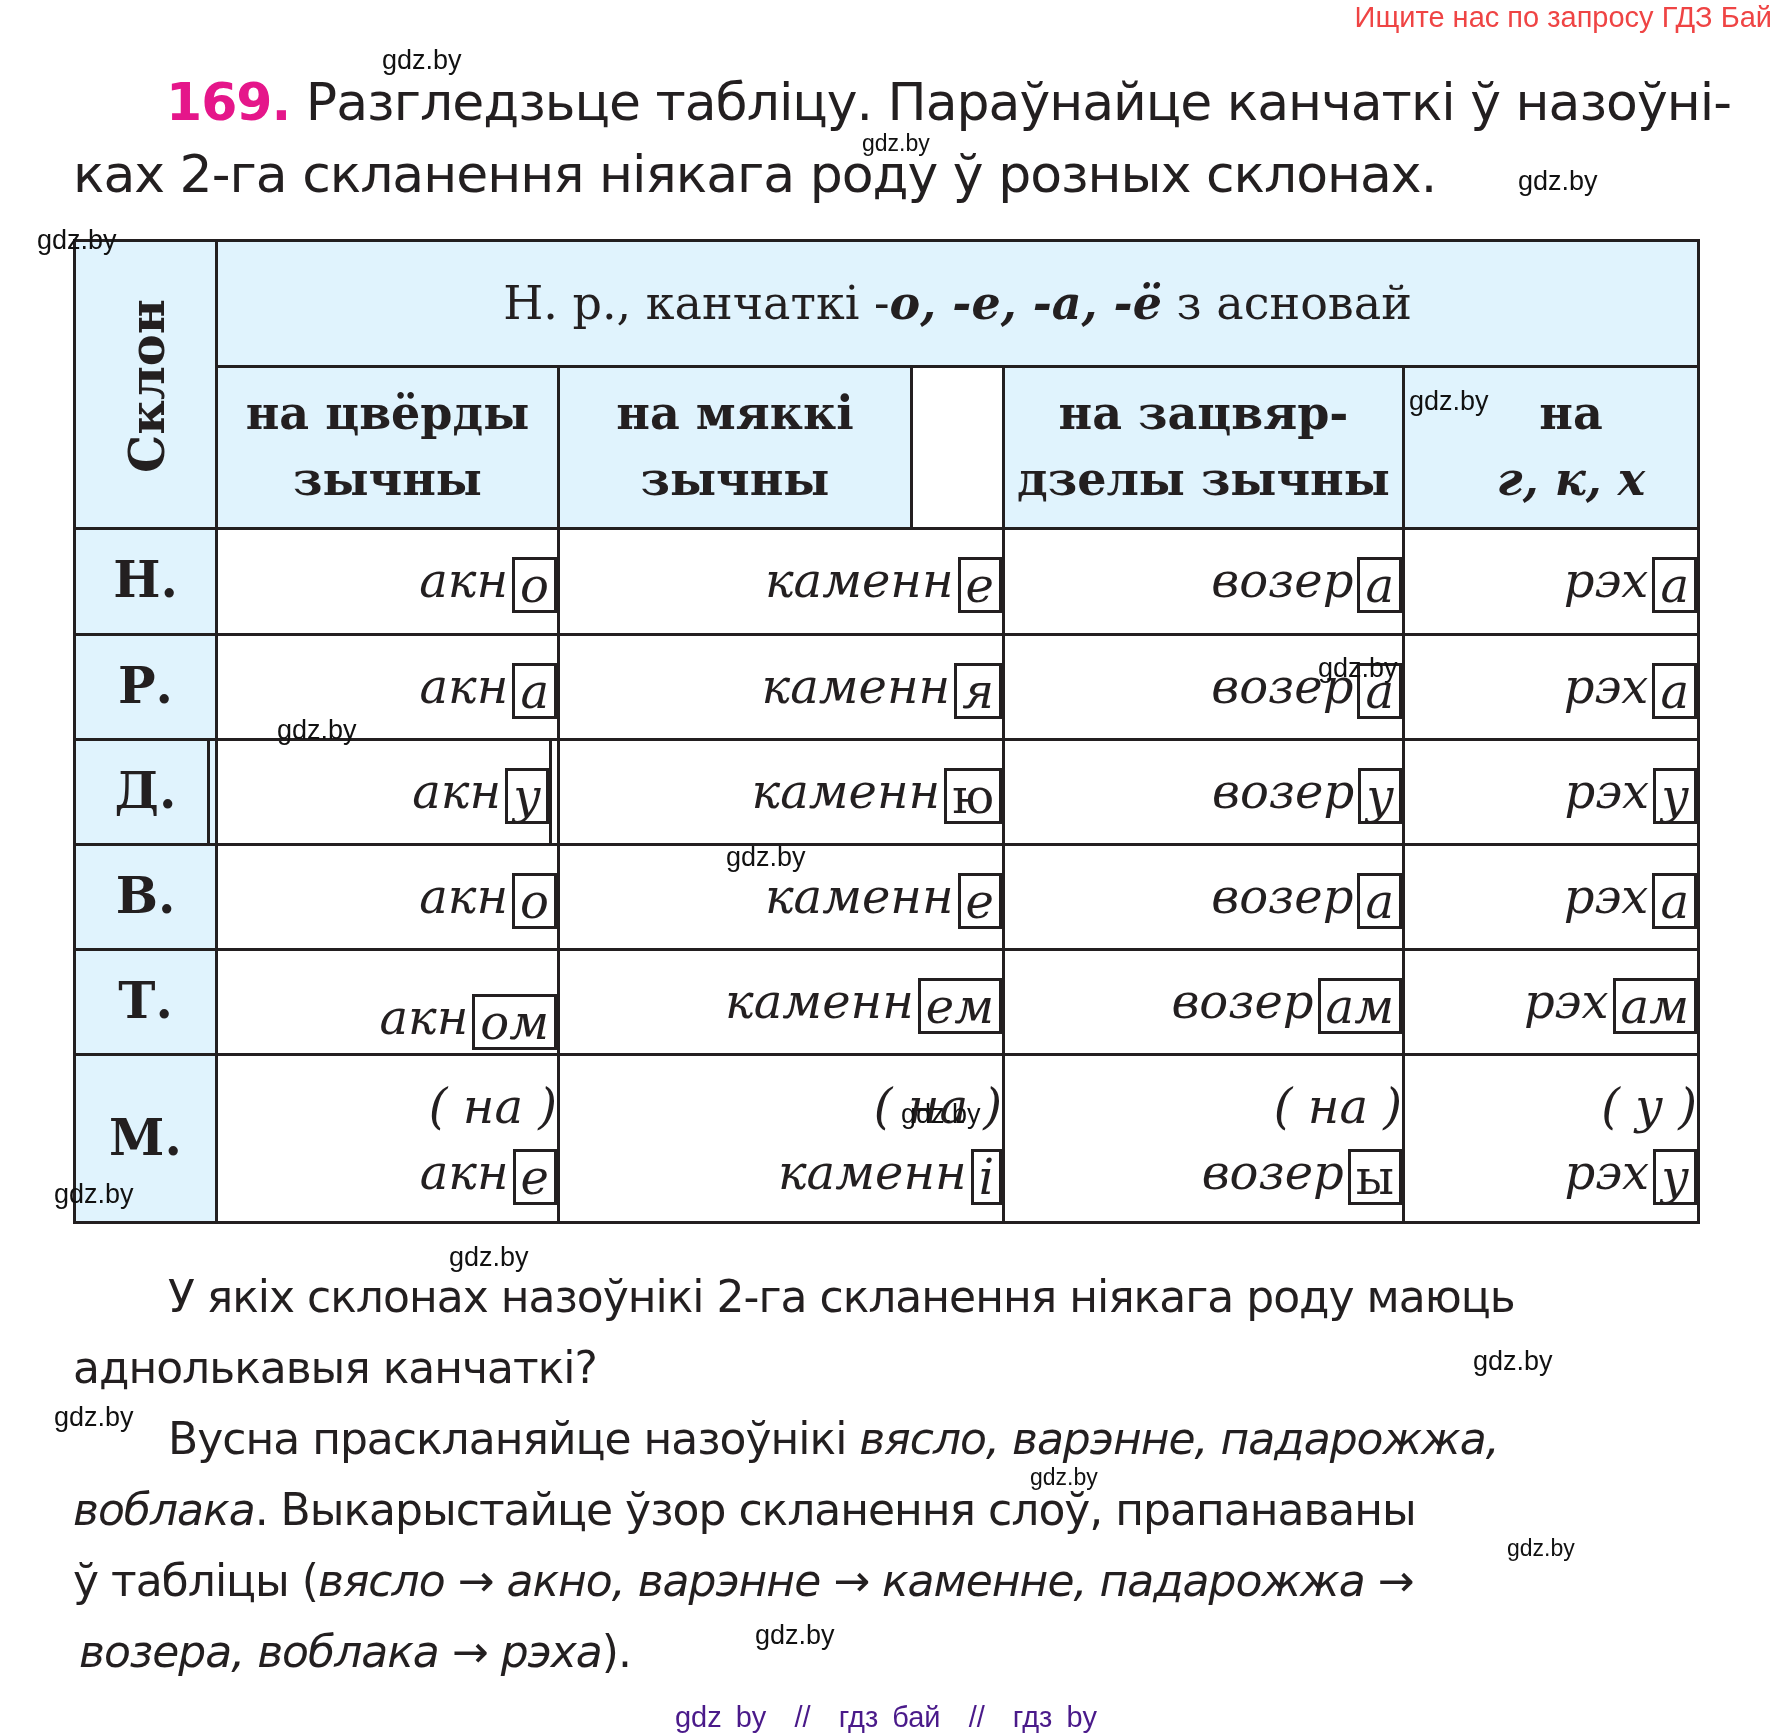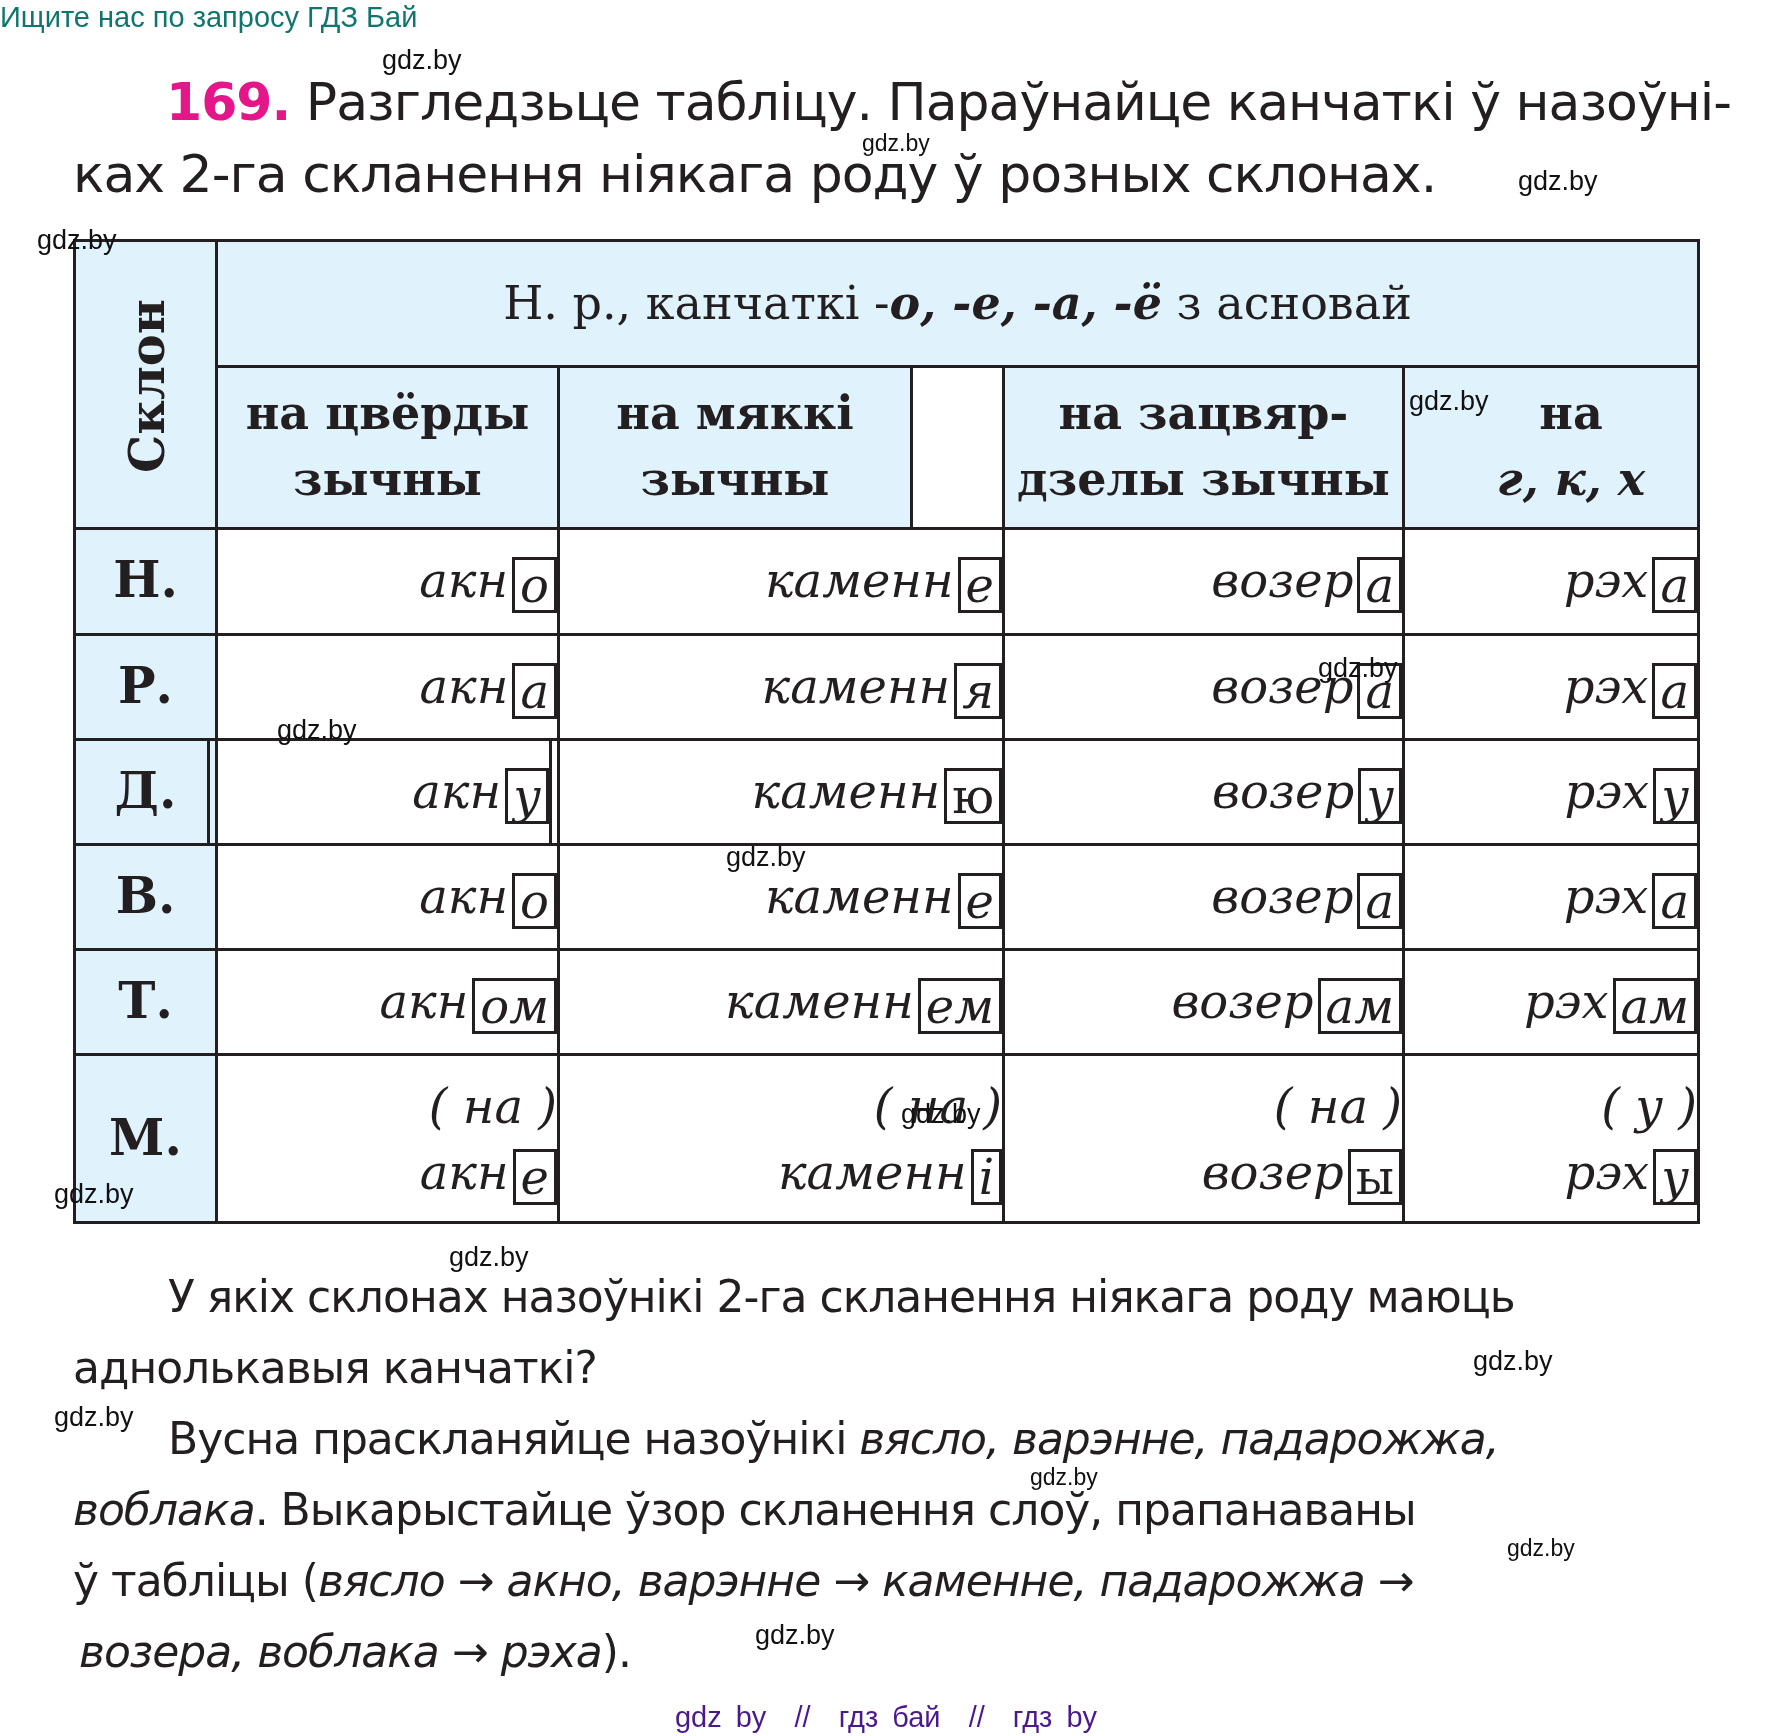--- a/index.html
+++ b/index.html
@@ -1,19 +1,19 @@
 <!DOCTYPE html>
 <html><head>
 <meta charset="utf-8">
 <style>
   html, body { margin: 0; padding: 0; background: #ffffff; }
   body { width: 1772px; height: 1736px; position: relative; overflow: hidden; color: #231f20; }
   .abs { position: absolute; }
 
-  .promo-top { left: 0; width: 1772px; top: 0; text-align: left; font-family: "Liberation Sans", sans-serif; font-size: 29px; line-height: 34px; color: #0f766e; }
+  .promo-top { left: 0; width: 1772px; top: 0; text-align: right; font-family: "Liberation Sans", sans-serif; font-size: 29px; line-height: 34px; color: #ef4444; }
   .promo-bottom { left: 0; width: 1772px; top: 1700px; text-align: center; font-family: "Liberation Sans", sans-serif; font-size: 29px; line-height: 34px; color: #4a1a8a; word-spacing: 6px; }
 
   .wm { font-family: "Liberation Sans", sans-serif; font-size: 27px; line-height: 30px; color: #111; white-space: nowrap; }
 
   .title-line { font-family: "DejaVu Sans", sans-serif; font-size: 52px; line-height: 72px; white-space: nowrap; letter-spacing: -1px; }
   .task-num { color: #e5168a; font-weight: bold; }
 
   .body-line { font-family: "DejaVu Sans", sans-serif; font-size: 44px; line-height: 70px; white-space: nowrap; letter-spacing: -1px; }
   .it { font-style: italic; }
 
@@ -136,21 +136,21 @@
       <div class="word" style="top:20px;"><span>возер</span><span class="ending">а</span></div>
     </div>
   <div class="cell" style="left:1329px; top:604px; width:298px; height:108px;">
       <div class="word" style="top:20px;"><span>рэх</span><span class="ending">а</span></div>
     </div>
 
   <div class="cell hdr" style="left:0; top:709px; width:145px; height:108px;">
       <div class="case-label" style="top:20px;">Т.</div>
     </div>
   <div class="cell" style="left:142px; top:709px; width:345px; height:108px;">
-      <div class="word" style="top:20px;"><span>акн</span><span class="ending">ом</span></div>
+      <div class="word" style="top:36px;"><span>акн</span><span class="ending">ом</span></div>
     </div>
   <div class="cell" style="left:484px; top:709px; width:448px; height:108px;">
       <div class="word" style="top:20px;"><span>каменн</span><span class="ending">ем</span></div>
     </div>
   <div class="cell" style="left:929px; top:709px; width:403px; height:108px;">
       <div class="word" style="top:20px;"><span>возер</span><span class="ending">ам</span></div>
     </div>
   <div class="cell" style="left:1329px; top:709px; width:298px; height:108px;">
       <div class="word" style="top:20px;"><span>рэх</span><span class="ending">ам</span></div>
     </div>

